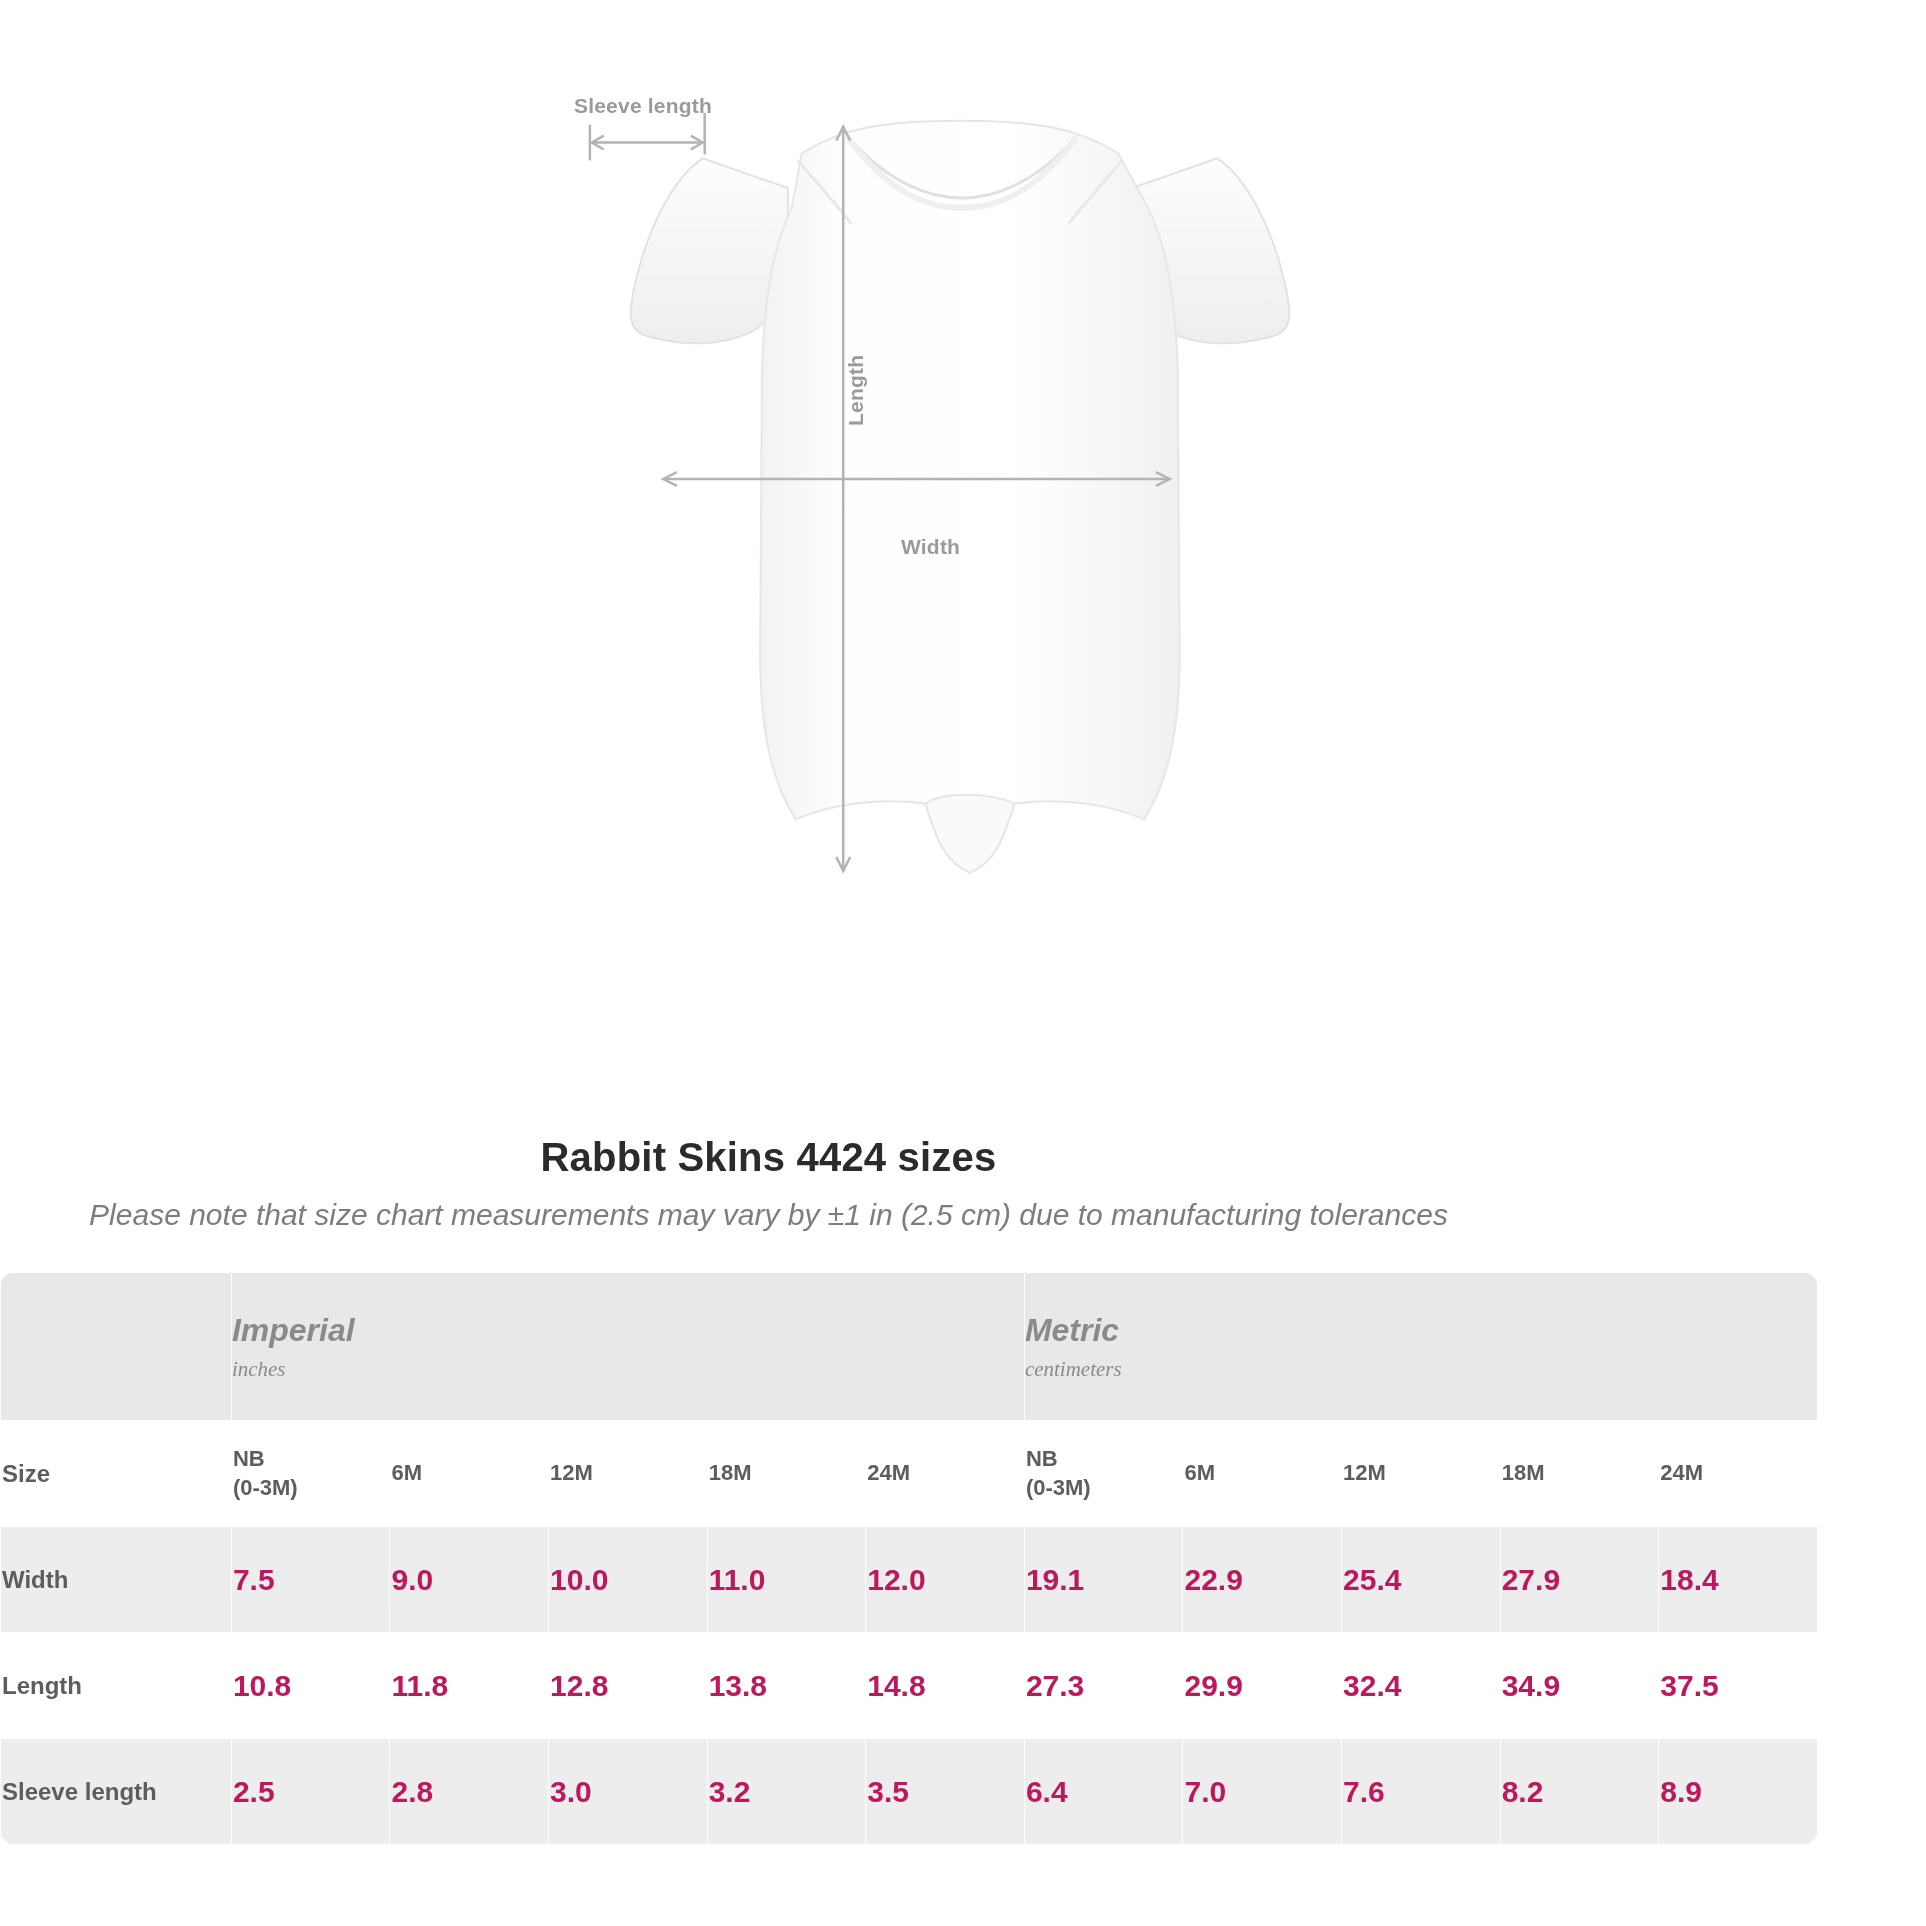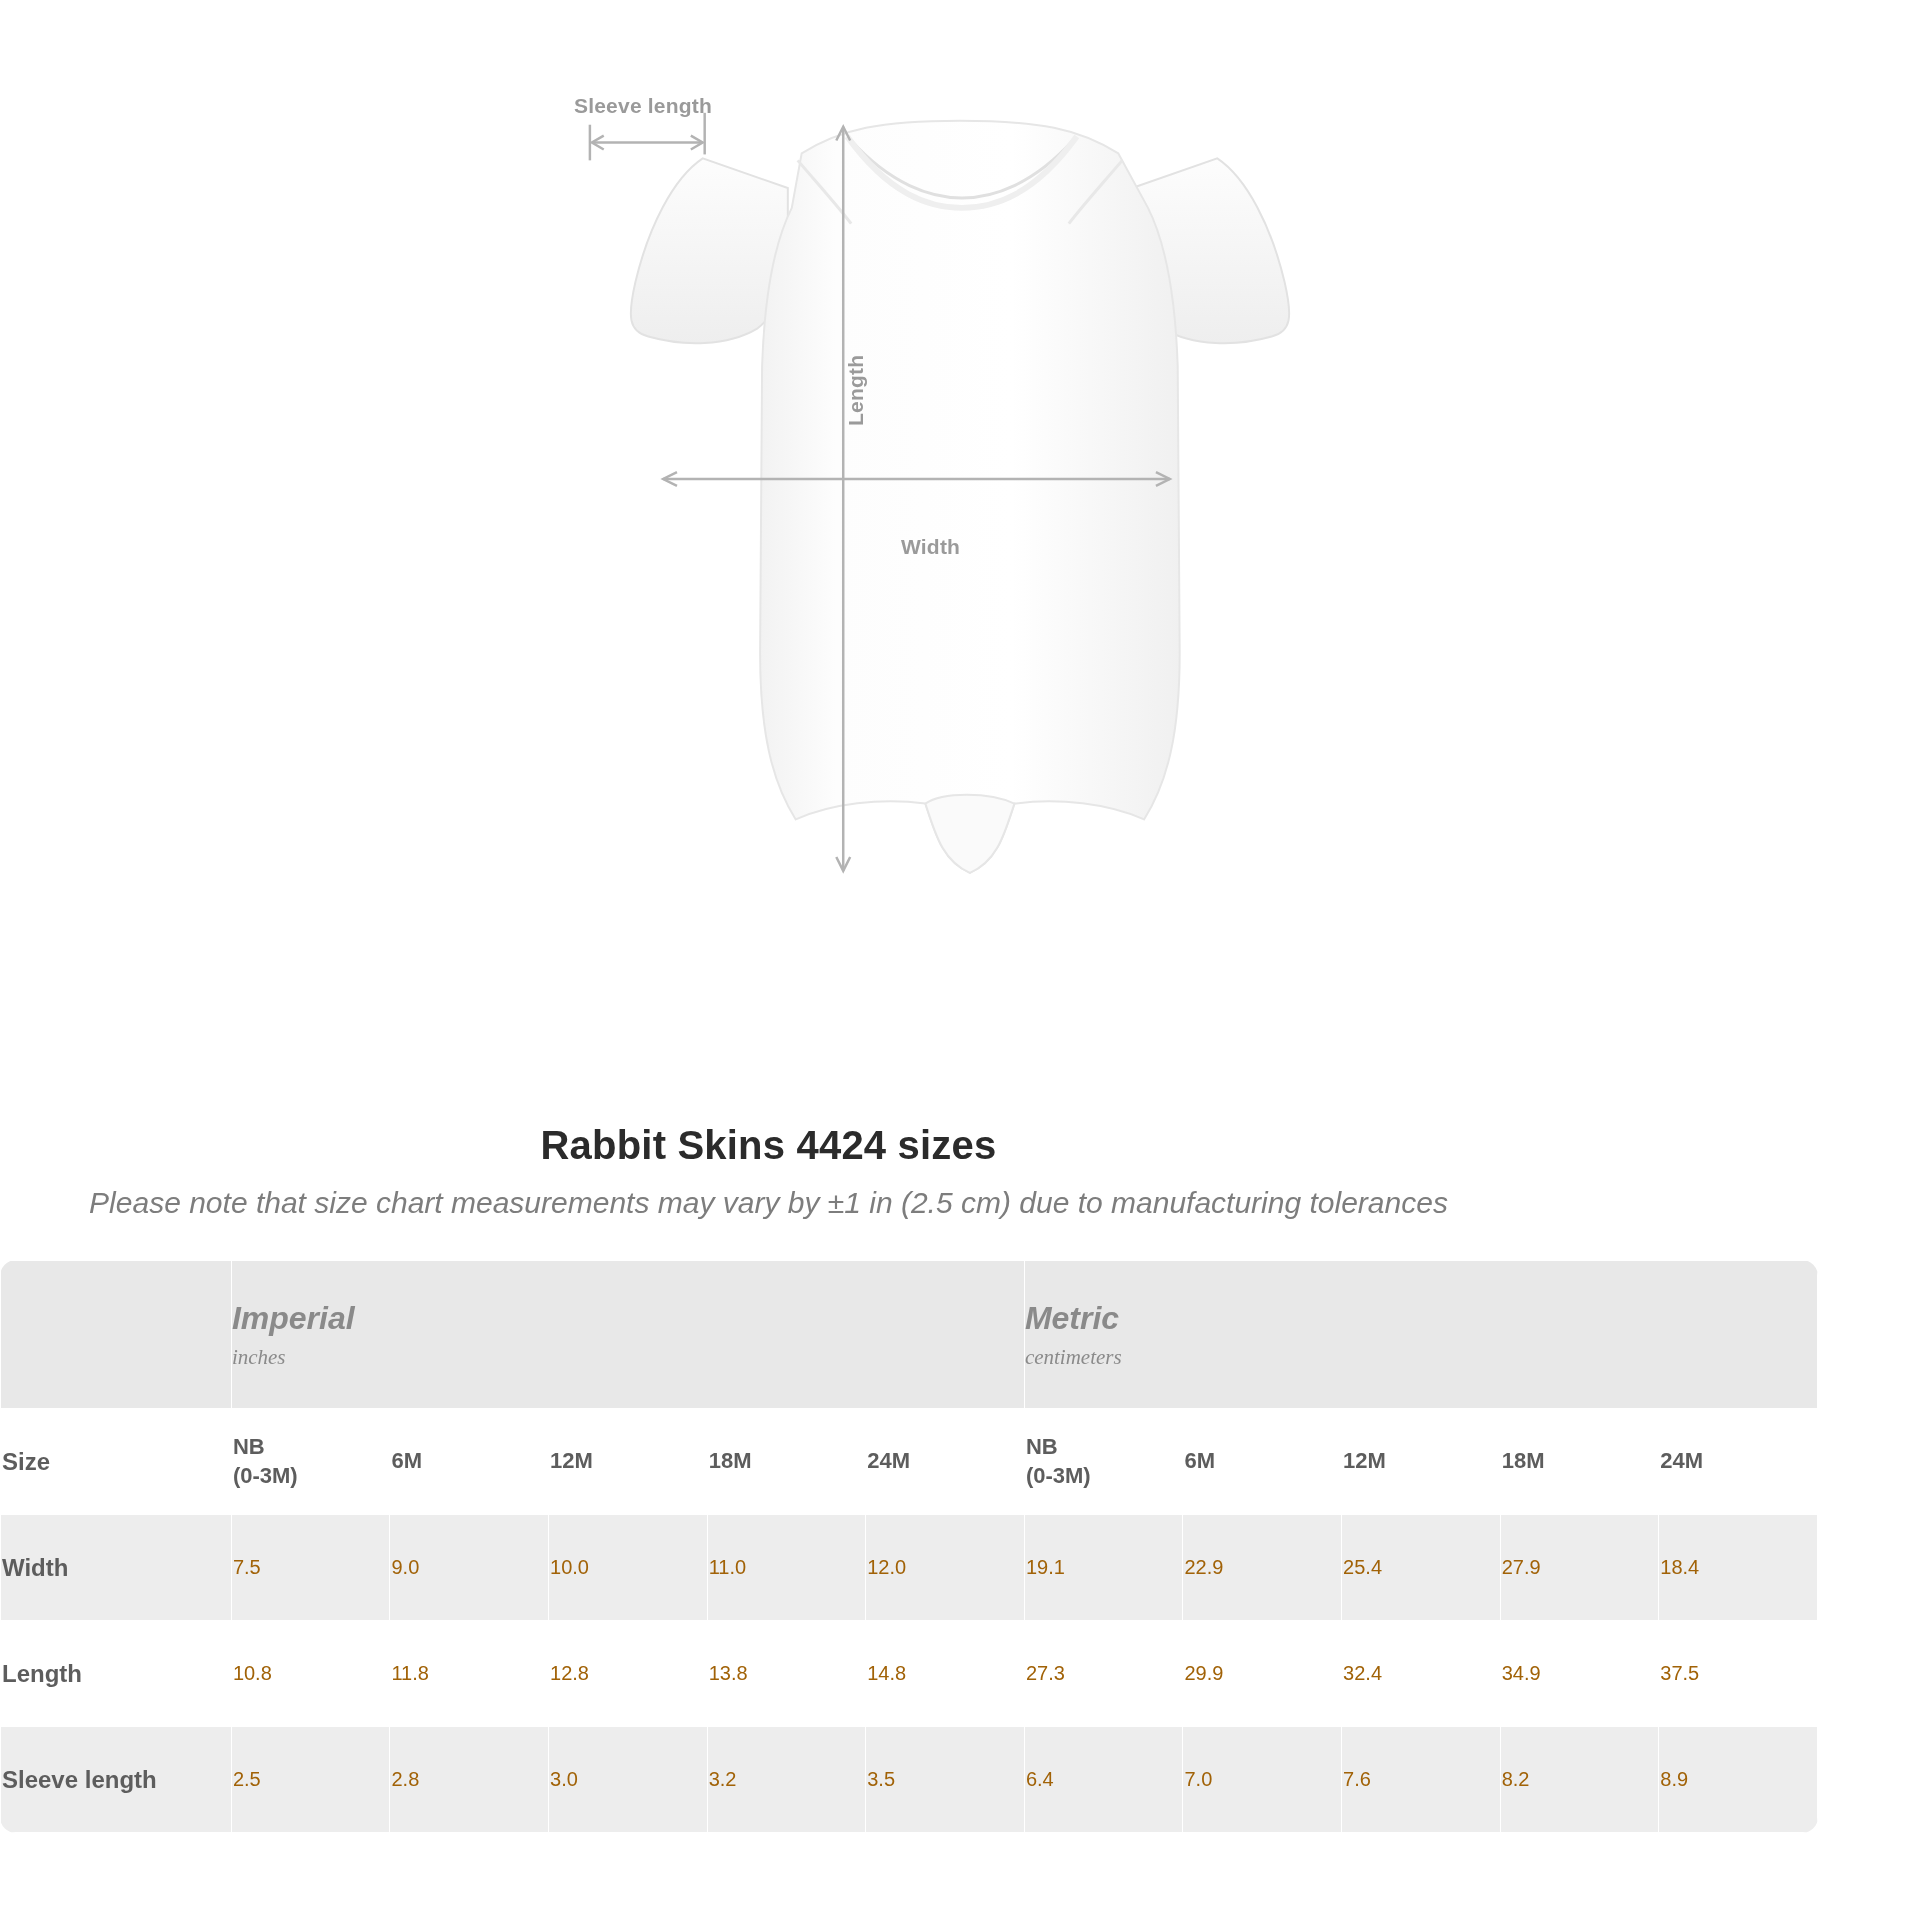--- a/index.html
+++ b/index.html
@@ -58,21 +58,21 @@
     left: 844px;
     top: 426px;
     transform: rotate(-90deg);
     transform-origin: left top;
   }
 
   
   .title-block {
     width: 100%;
     text-align: center;
-    margin-top: 24px;
+    margin-top: 36px;
   }
   .chart-title {
     font-size: 40px;
     font-weight: bold;
     color: #2b2b2b;
     margin: 0 0 18px 0;
     letter-spacing: 0.2px;
   }
   .chart-note {
     font-size: 30px;
@@ -124,22 +124,23 @@
     font-size: 22px;
     font-weight: bold;
     color: #5d5d5d;
     line-height: 1.3;
   }
   .head-row td.rowlabel {
     font-size: 24px;
   }
   .data-row td {
     height: 103px;
-    font-size: 20px;
-    color: #a16207;
+    font-size: 30px;
+    color: #be185d;
+    font-weight: bold;
   }
   .data-row td.rowlabel {
     font-weight: bold;
     color: #5d5d5d;
     font-size: 24px;
   }
   .row-shaded td {
     background: #ededed;
   }
   .row-plain td {

